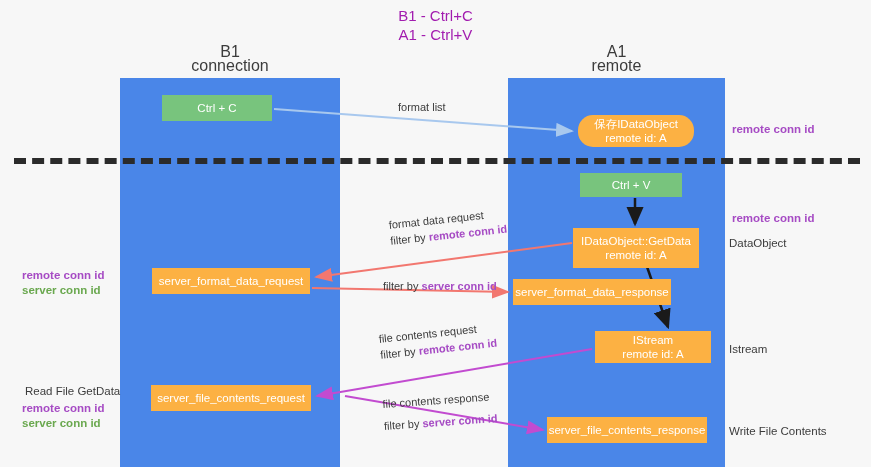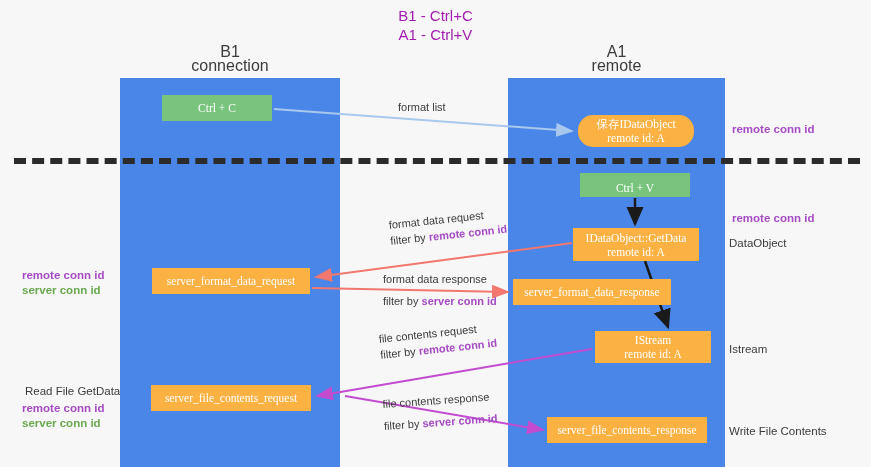--- a/index.html
+++ b/index.html
@@ -29,30 +29,29 @@
   }
   #head-b1{left:120px;top:45px;width:220px;}
   #head-a1{left:508px;top:45px;width:217px;}
 
   
   .node{
     position:absolute;box-sizing:border-box;
     display:flex;flex-direction:column;align-items:center;justify-content:center;
     text-align:center;color:#ffffff;font-size:11.5px;line-height:14px;
     padding:2px 8px;
-    font-family:Liberation Serif, serif;
   }
   .node.green{background:#78c47d;}
   .node.orange{background:#fcb143;}
   .node .l2{font-size:11.5px;}
 
   #n-ctrlc{left:162px;top:95px;width:110px;height:26px;}
   #n-idataobject{left:578px;top:115px;width:116px;height:32px;border-radius:15px;}
-  #n-ctrlv{left:580px;top:173px;width:110px;height:24px;justify-content:flex-end;}
-  #n-getdata{left:573px;top:228px;width:126px;height:33px;}
+  #n-ctrlv{left:580px;top:173px;width:102px;height:24px;}
+  #n-getdata{left:573px;top:228px;width:126px;height:40px;}
   #n-sfdreq{left:152px;top:268px;width:158px;height:26px;}
   #n-sfdres{left:513px;top:279px;width:158px;height:26px;}
   #n-istream{left:595px;top:331px;width:116px;height:32px;}
   #n-sfcreq{left:151px;top:385px;width:160px;height:26px;}
   #n-sfcres{left:547px;top:417px;width:160px;height:26px;}
 
   
   .side{position:absolute;font-size:11.5px;line-height:15px;}
   .side.plain{color:#3c3c3c;}
   .purple{color:#a64bc4;font-weight:bold;}
@@ -190,21 +189,20 @@
   <div class="edge-label" id="el-formatlist">
     <div>format list</div>
   </div>
 
   <div class="edge-label" id="el-fdreq">
     <div>format data request</div>
     <div class="r2"><span>filter by </span><span class="k purple">remote conn id</span></div>
   </div>
 
   <div class="edge-label" id="el-fdres">
-    <div>format data response</div>
     <div class="r2"><span>filter by </span><span class="k purple">server conn id</span></div>
   </div>
 
   <div class="edge-label" id="el-fcreq">
     <div>file contents request</div>
     <div class="r2"><span>filter by </span><span class="k purple">remote conn id</span></div>
   </div>
 
   <div class="edge-label" id="el-fcres">
     <div>file contents response</div>

